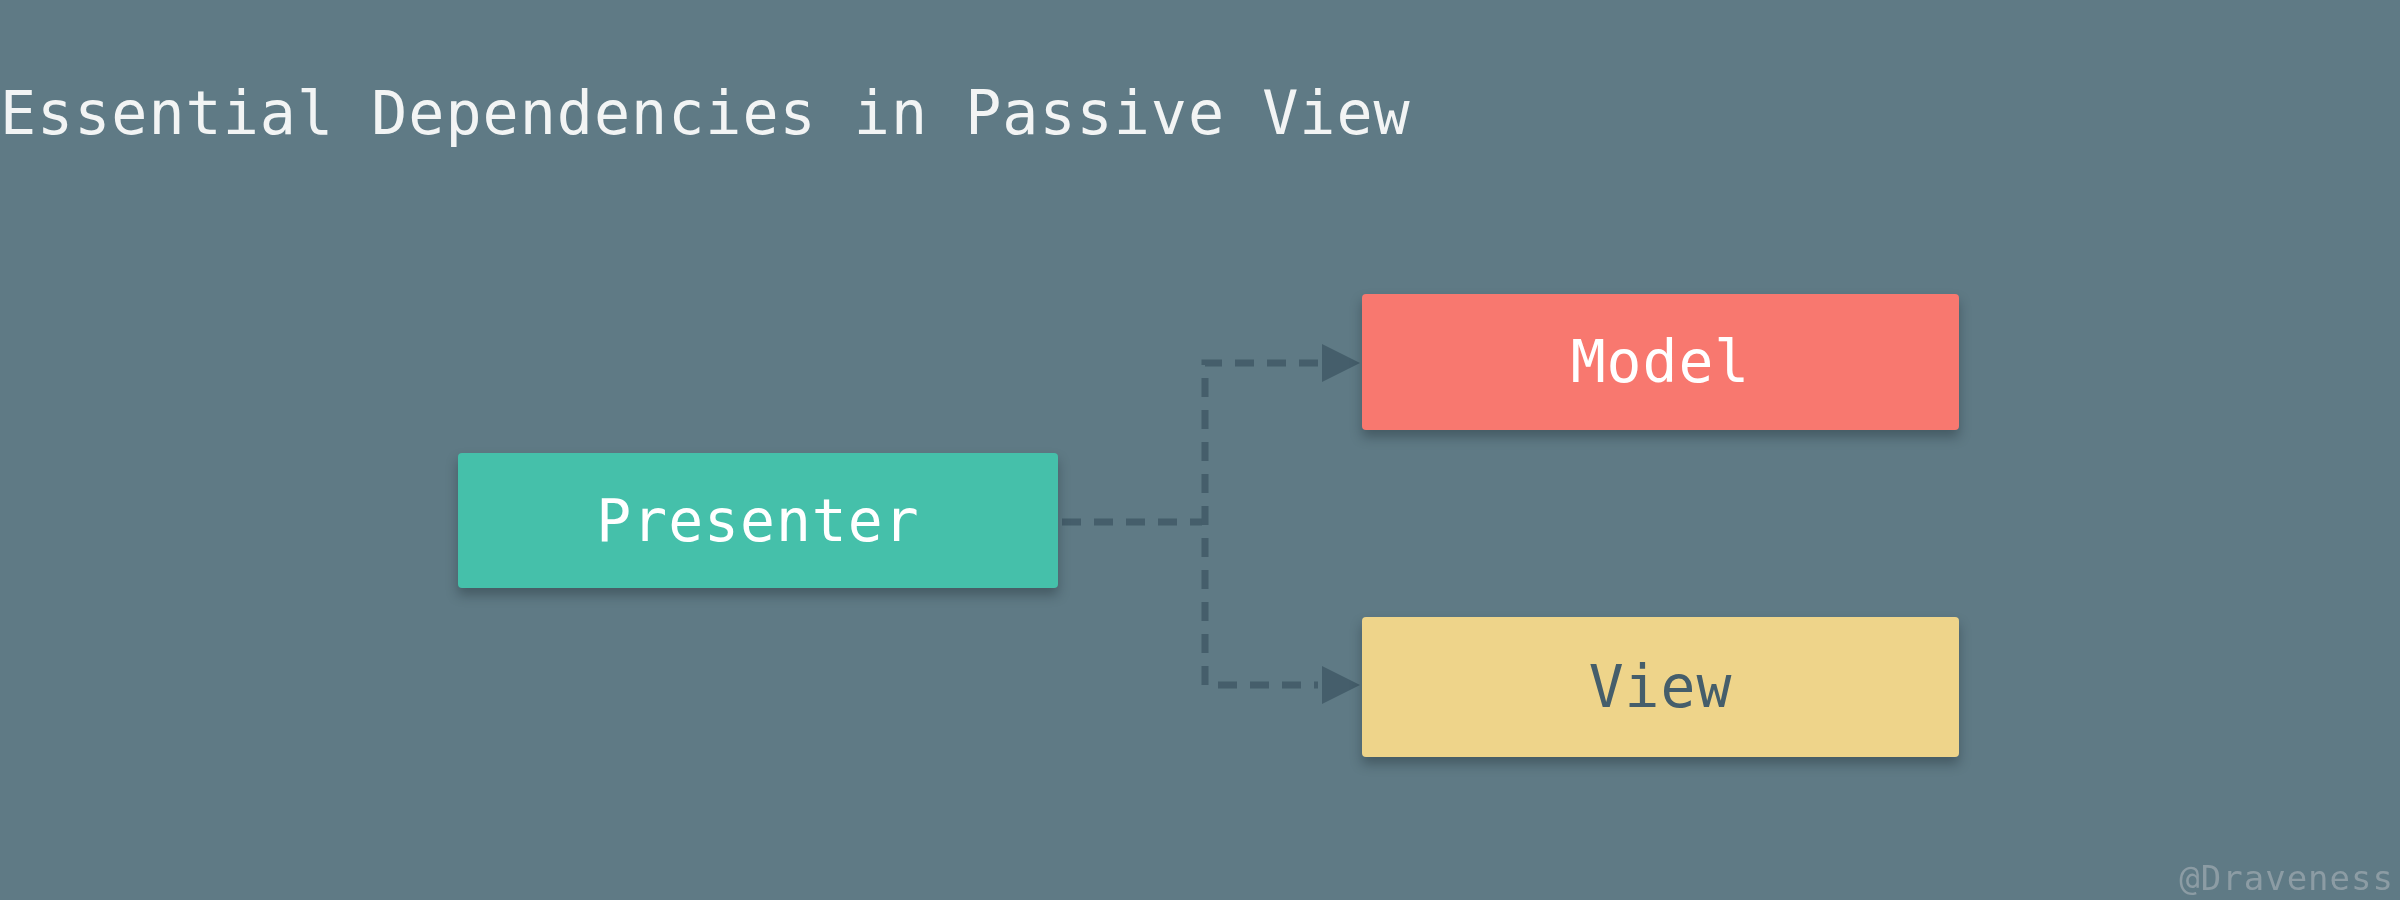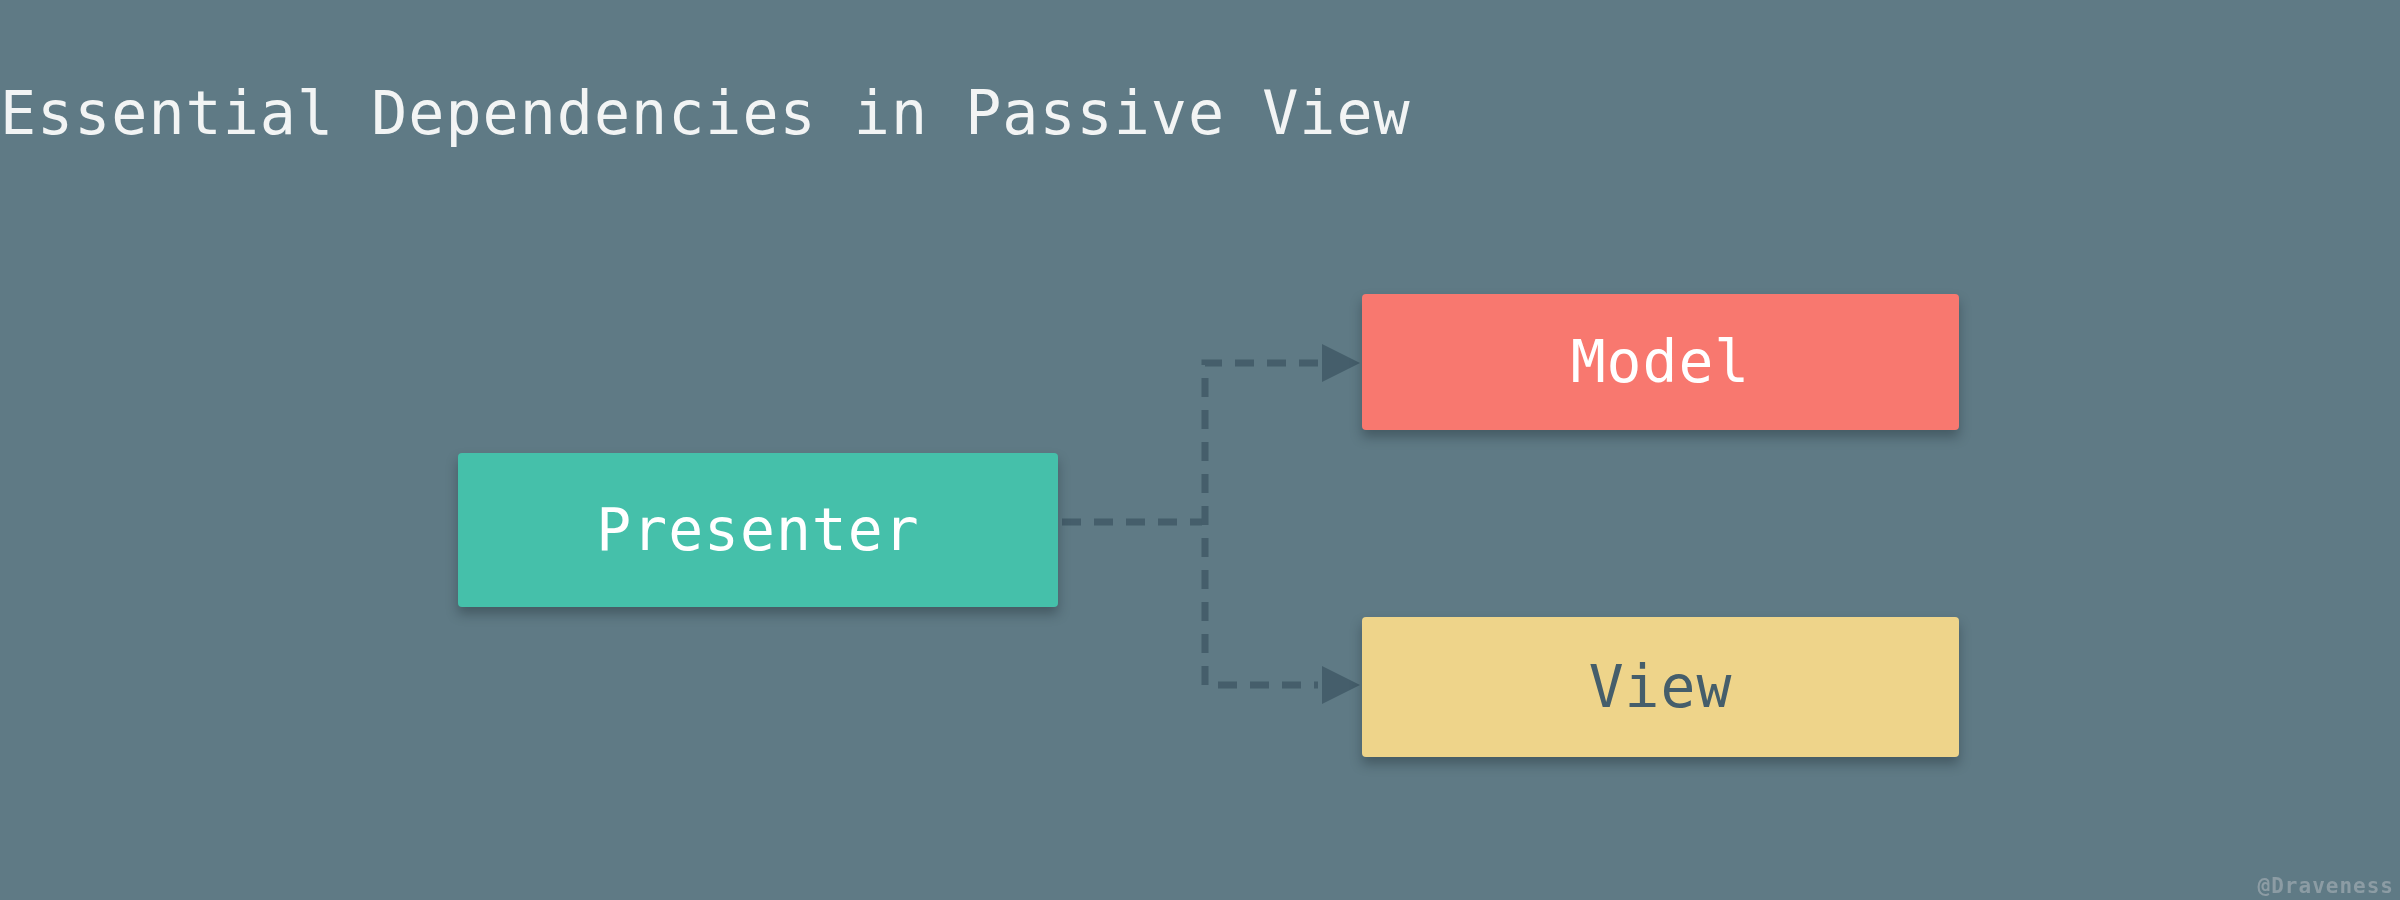--- a/index.html
+++ b/index.html
@@ -61,42 +61,41 @@
     display: flex;
     align-items: center;
     justify-content: center;
     border-radius: 4px;
     font-size: 58px;
     letter-spacing: 1px;
     box-shadow: 0 7px 12px rgba(20, 32, 38, 0.35);
     white-space: nowrap;
   }
   .node-presenter {
-    left: 458px; top: 453px; width: 600px; height: 154px;
+    left: 458px; top: 453px; width: 600px; height: 135px;
     background: var(--presenter-fill);
     color: var(--node-text-light);
   }
   .node-model {
     left: 1362px; top: 294px; width: 597px; height: 136px;
     background: var(--model-fill);
     color: var(--node-text-light);
   }
   .node-view {
     left: 1362px; top: 617px; width: 597px; height: 140px;
     background: var(--view-fill);
     color: var(--view-text);
   }
   .watermark {
     position: absolute;
     right: 6px;
     bottom: 2px;
-    font-size: 21px;
+    font-size: 34px;
     letter-spacing: 1px;
     color: var(--watermark-text);
-    font-weight: bold;
   }
 </style>
 </head>
 <body>
 
 <div class="canvas">
 
   <div class="title">Essential Dependencies in Passive View</div>
 
   <svg class="connectors" viewBox="0 0 2400 900" xmlns="http://www.w3.org/2000/svg">

